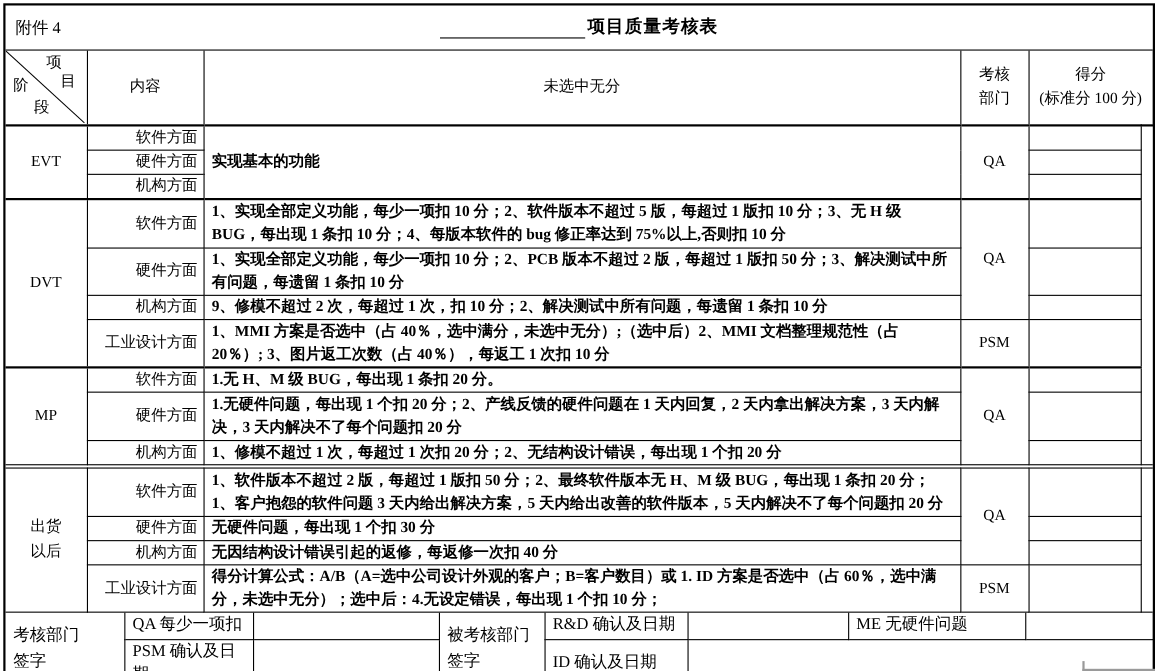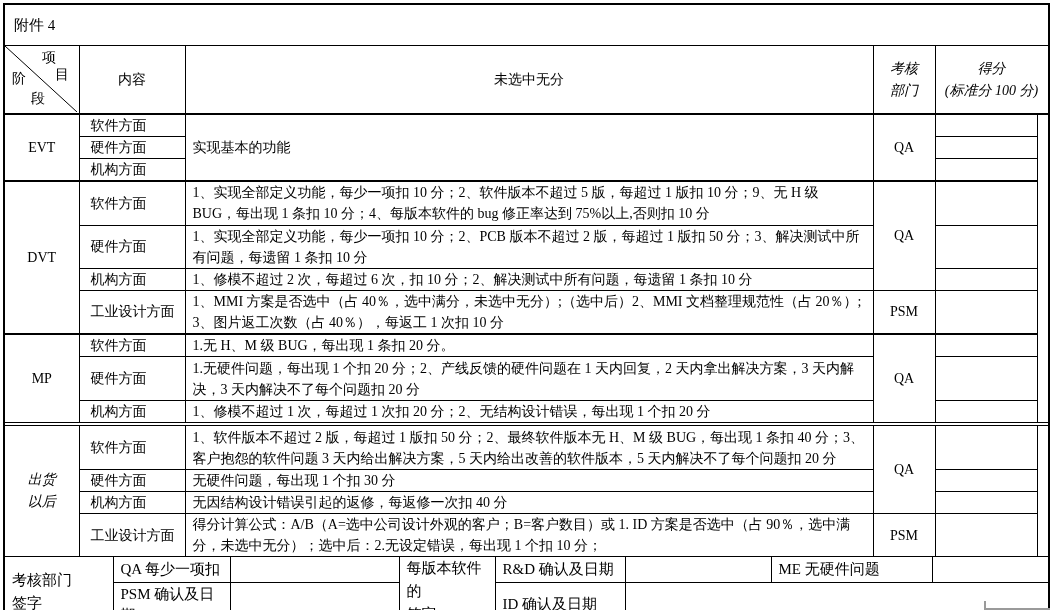--- a/index.html
+++ b/index.html
@@ -24,24 +24,24 @@
   .t1 { border-bottom:1px solid #000; }
   .t2 { margin-top:2px; border-top:1px solid #000; border-bottom:1px solid #000; }
   .tsig td { border-top:none; }
   .tsig tr:last-child td { border-bottom:none; }
   td.bl0 { border-left:none; }
   td.gap { border-top:none; border-bottom:none; border-right:none; }
   td.sec { border-top:2px solid #000; }
   .hdr td { border-top:none; border-bottom:2px solid #000; text-align:center; }
   .stage { text-align:center; }
   .dept { text-align:center; }
-  .aspect { padding-left:11px; }
-  .crit { padding:0 7px; }
+  .aspect { padding-left:11px;text-align:right; }
+  .crit { padding:0 7px;font-weight:bold; }
   .score { border-right:1px solid #000; }
-  .two-line div { line-height:22px;font-style:italic; }
+  .two-line div { line-height:22px; }
   
   td.corner { position:relative; padding:0; }
   .corner svg { position:absolute; left:0; top:0; }
   .corner span { position:absolute; font-size:14px; line-height:14px; }
   .ch-proj1 { left:37px; top:5px; }
   .ch-proj2 { left:50px; top:22px; }
   .ch-stg1  { left:7px;  top:26px; }
   .ch-stg2  { left:26px; top:46px; }
   
   .tsig td { font-size:15px; padding-left:7px; }
@@ -50,20 +50,23 @@
   .artifact { position:absolute; left:984px; top:601px; width:64px; height:7px;
               border-left:2px solid #9a9a9a; border-bottom:2px solid #9a9a9a; }
 </style>
 </head>
 <body>
 
 <div class="sheet">
 
   <div class="title-row">
     <span class="attach">附件 4</span>
+    <div class="title-center">
+      <span class="blank-line"></span><span class="doc-title">项目质量考核表</span>
+    </div>
   </div>
 
   <table class="t1">
     <colgroup>
       <col style="width:74px">
         <col style="width:106px">
         <col style="width:688px">
       <col style="width:62px">
         <col style="width:102px">
         <col style="width:11px">
@@ -106,34 +109,34 @@
     </tr>
     <tr style="height:22px">
       <td class="aspect">机构方面</td>
       <td class="score"></td>
       <td class="gap"></td>
     </tr>
 
     <tr style="height:44px">
       <td class="stage bl0 sec" rowspan="4">DVT</td>
       <td class="aspect sec">软件方面</td>
-      <td class="crit sec">1、实现全部定义功能，每少一项扣 10 分；2、软件版本不超过 5 版，每超过 1 版扣 10 分；9、无 H 级 BUG，每出现 1 条扣 10 分；4、每版本软件的 bug 修正率达到 75%以上,否则扣 10 分</td>
+      <td class="crit sec">1、实现全部定义功能，每少一项扣 10 分；2、软件版本不超过 5 版，每超过 1 版扣 10 分；3、无 H 级 BUG，每出现 1 条扣 10 分；4、每版本软件的 bug 修正率达到 75%以上,否则扣 10 分</td>
       <td class="dept sec" rowspan="3">QA</td>
       <td class="score sec"></td>
       <td class="gap"></td>
     </tr>
     <tr style="height:43px">
       <td class="aspect">硬件方面</td>
       <td class="crit">1、实现全部定义功能，每少一项扣 10 分；2、PCB 版本不超过 2 版，每超过 1 版扣 50 分；3、解决测试中所有问题，每遗留 1 条扣 10 分</td>
       <td class="score"></td>
       <td class="gap"></td>
     </tr>
     <tr style="height:22px">
       <td class="aspect">机构方面</td>
-      <td class="crit">1、修模不超过 2 次，每超过 6 次，扣 10 分；2、解决测试中所有问题，每遗留 1 条扣 10 分</td>
+      <td class="crit">9、修模不超过 2 次，每超过 1 次，扣 10 分；2、解决测试中所有问题，每遗留 1 条扣 10 分</td>
       <td class="score"></td>
       <td class="gap"></td>
     </tr>
     <tr style="height:44px">
       <td class="aspect">工业设计方面</td>
       <td class="crit">1、MMI 方案是否选中（占 40％，选中满分，未选中无分）;（选中后）2、MMI 文档整理规范性（占 20％）; 3、图片返工次数（占 40％），每返工 1 次扣 10 分</td>
       <td class="dept">PSM</td>
       <td class="score"></td>
       <td class="gap"></td>
     </tr>
@@ -170,40 +173,40 @@
         <col style="width:102px">
         <col style="width:11px">
     </colgroup>
     <tbody>
         <tr style="height:44px">
       <td class="stage bl0 two-line" rowspan="4">
         <div>出货</div>
         <div>以后</div>
       </td>
       <td class="aspect">软件方面</td>
-      <td class="crit">1、软件版本不超过 2 版，每超过 1 版扣 50 分；2、最终软件版本无 H、M 级 BUG，每出现 1 条扣 40 分；3、客户抱怨的软件问题 3 天内给出解决方案，5 天内给出改善的软件版本，5 天内解决不了每个问题扣 20 分</td>
+      <td class="crit">1、软件版本不超过 2 版，每超过 1 版扣 50 分；2、最终软件版本无 H、M 级 BUG，每出现 1 条扣 20 分；1、客户抱怨的软件问题 3 天内给出解决方案，5 天内给出改善的软件版本，5 天内解决不了每个问题扣 20 分</td>
       <td class="dept" rowspan="3">QA</td>
       <td class="score"></td>
       <td class="gap"></td>
     </tr>
     <tr style="height:22px">
       <td class="aspect">硬件方面</td>
       <td class="crit">无硬件问题，每出现 1 个扣 30 分</td>
       <td class="score"></td>
       <td class="gap"></td>
     </tr>
     <tr style="height:22px">
       <td class="aspect">机构方面</td>
       <td class="crit">无因结构设计错误引起的返修，每返修一次扣 40 分</td>
       <td class="score"></td>
       <td class="gap"></td>
     </tr>
     <tr style="height:43px">
       <td class="aspect">工业设计方面</td>
-      <td class="crit">得分计算公式：A/B（A=选中公司设计外观的客户；B=客户数目）或 1. ID 方案是否选中（占 90％，选中满分，未选中无分）；选中后：2.无设定错误，每出现 1 个扣 10 分；</td>
+      <td class="crit">得分计算公式：A/B（A=选中公司设计外观的客户；B=客户数目）或 1. ID 方案是否选中（占 60％，选中满分，未选中无分）；选中后：4.无设定错误，每出现 1 个扣 10 分；</td>
       <td class="dept">PSM</td>
       <td class="score"></td>
       <td class="gap"></td>
     </tr>
   </tbody>
     </table>
 
   <table class="tsig">
     <colgroup>
       <col style="width:108px">
@@ -217,21 +220,21 @@
     </colgroup>
     <tbody>
         <tr style="height:24px">
       <td class="bl0 sig-head" rowspan="2">
         <div>考核部门</div>
         <div>签字</div>
       </td>
       <td>QA 每少一项扣</td>
       <td></td>
       <td class="sig-head" rowspan="2">
-        <div>每版本软件的</div>
+        <div>被考核部门</div>
         <div>签字</div>
       </td>
       <td>R&amp;D 确认及日期</td>
       <td></td>
       <td>ME 无硬件问题</td>
       <td></td>
     </tr>
     <tr style="height:24px">
       <td>PSM 确认及日期</td>
       <td></td>

